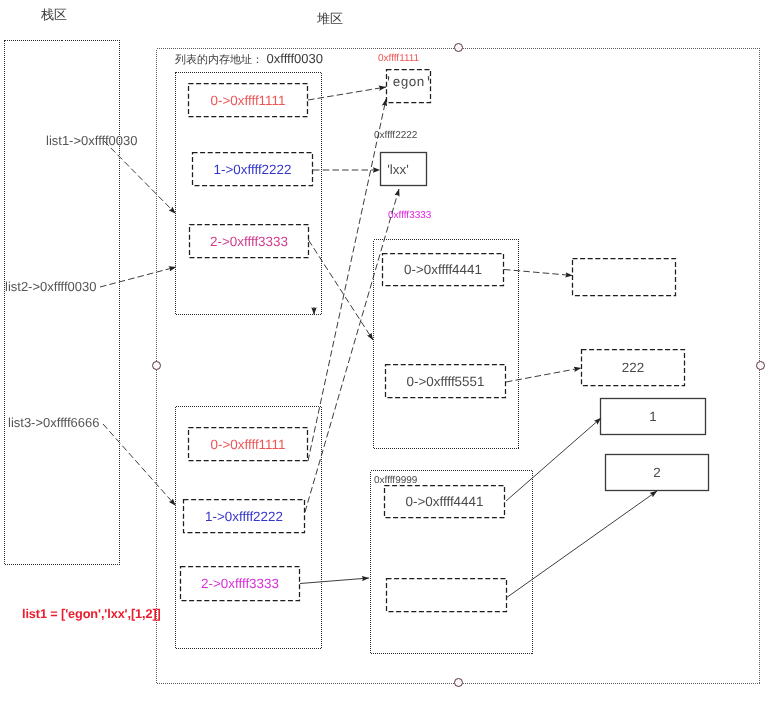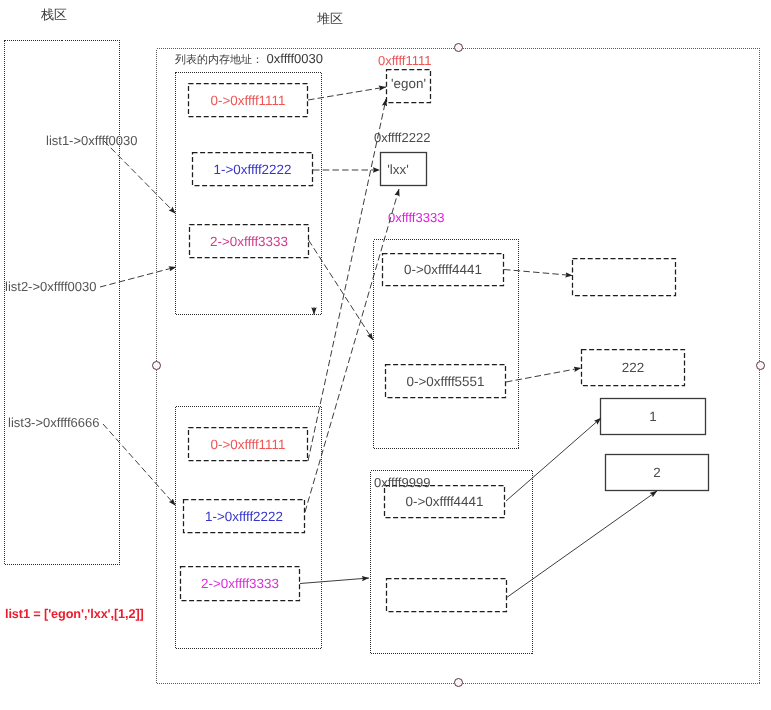--- a/index.html
+++ b/index.html
@@ -9,21 +9,21 @@
        text-rendering:geometricPrecision;}
   #wrap{position:absolute;left:0;top:0;width:771px;height:710px;}
   svg#canvas{position:absolute;left:0;top:0;width:771px;height:710px;pointer-events:none;}
   .txt{position:absolute;white-space:nowrap;line-height:1;}
   .cell{position:absolute;box-sizing:border-box;display:flex;align-items:center;justify-content:center;
         white-space:nowrap;font-size:13.4px;color:#4a4a4a;}
   .title{font-size:13px;color:#3a3a3a;font-family:sans-serif;}
   .cap{font-size:11px;color:#3a3a3a;font-family:sans-serif;}
   .cap .hex{font-size:13px;font-family:"Liberation Sans",sans-serif;}
   .sv{font-size:13px;color:#555;}
-  .addr{font-size:13px;color:#4a4a4a;}
+  .addr{font-size:10px;color:#4a4a4a;}
   .code{font-size:12.7px;color:#ec1c2d;font-weight:bold;letter-spacing:-0.1px;}
   .c-redtx{color:#ee5555;}
   .c-magtx{color:#e020e0;}
   .c-red span{color:#ee5555;}
   .c-blue span{color:#3535cc;}
   .c-mag span{color:#d82fd8;}
   .c-crim span{color:#d13b8c;}
   .dotbox{position:absolute;box-sizing:border-box;}
   .selbox{position:absolute;box-sizing:border-box;}
   .handle{position:absolute;width:9px;height:9px;border-radius:50%;
@@ -69,21 +69,21 @@
 
   <div class="txt title" style="left:41px;top:8px;">栈区</div>
   <div class="txt title" style="left:317px;top:12px;">堆区</div>
 
   <div class="dotbox" style="left:4px;top:40px;width:116px;height:524px;"></div>
 
   <div class="txt sv" style="left:10px;top:134px;padding-left:36px;">list1-&gt;0xffff0030</div>
   <div class="txt sv" style="left:5px;top:280px;">list2-&gt;0xffff0030</div>
   <div class="txt sv" style="left:8px;top:416px;">list3-&gt;0xffff6666</div>
 
-  <div class="txt code" style="left:5px;top:608px;">list1 = ['egon','lxx',[1,2]]</div>
+  <div class="txt code" style="left:22px;top:608px;">list1 = ['egon','lxx',[1,2]]</div>
 
   <div class="selbox" style="left:156px;top:48px;width:604px;height:636px;"></div>
   <div class="handle" style="left:454px;top:43px;"></div>
   <div class="handle" style="left:152px;top:361px;"></div>
   <div class="handle" style="left:756px;top:361px;"></div>
   <div class="handle" style="left:454px;top:678px;"></div>
 
   <div class="txt cap" style="left:175px;top:52px;"><span>列表的内存地址：</span><span class="hex"> 0xffff0030</span></div>
   <div class="dotbox" style="left:175px;top:72px;width:147px;height:243px;"></div>
   <div class="cell dashcell c-red" style="left:188px;top:83px;width:120px;height:34px;">
@@ -101,21 +101,21 @@
       <span>0-&gt;0xffff1111</span>
     </div>
   <div class="cell dashcell c-blue" style="left:183px;top:499px;width:122px;height:34px;">
       <span>1-&gt;0xffff2222</span>
     </div>
   <div class="cell dashcell c-mag" style="left:180px;top:566px;width:120px;height:35px;">
       <span>2-&gt;0xffff3333</span>
     </div>
 
   <div class="txt addr c-redtx" style="left:378px;top:54px;">0xffff1111</div>
-  <div class="cell dashcell" style="left:386px;top:69px;width:45px;height:28px;">
+  <div class="cell dashcell" style="left:386px;top:69px;width:45px;height:28px;font-family:Liberation Mono, monospace;">
       <span>'egon'</span>
     </div>
 
   <div class="txt addr" style="left:374px;top:131px;">0xffff2222</div>
   <div class="cell solidcell" style="left:380px;top:152px;width:36px;height:34px;">
       <span>'lxx'</span>
     </div>
 
   <div class="txt addr c-magtx" style="left:388px;top:211px;">0xffff3333</div>
   <div class="dotbox" style="left:373px;top:239px;width:146px;height:210px;"></div>

